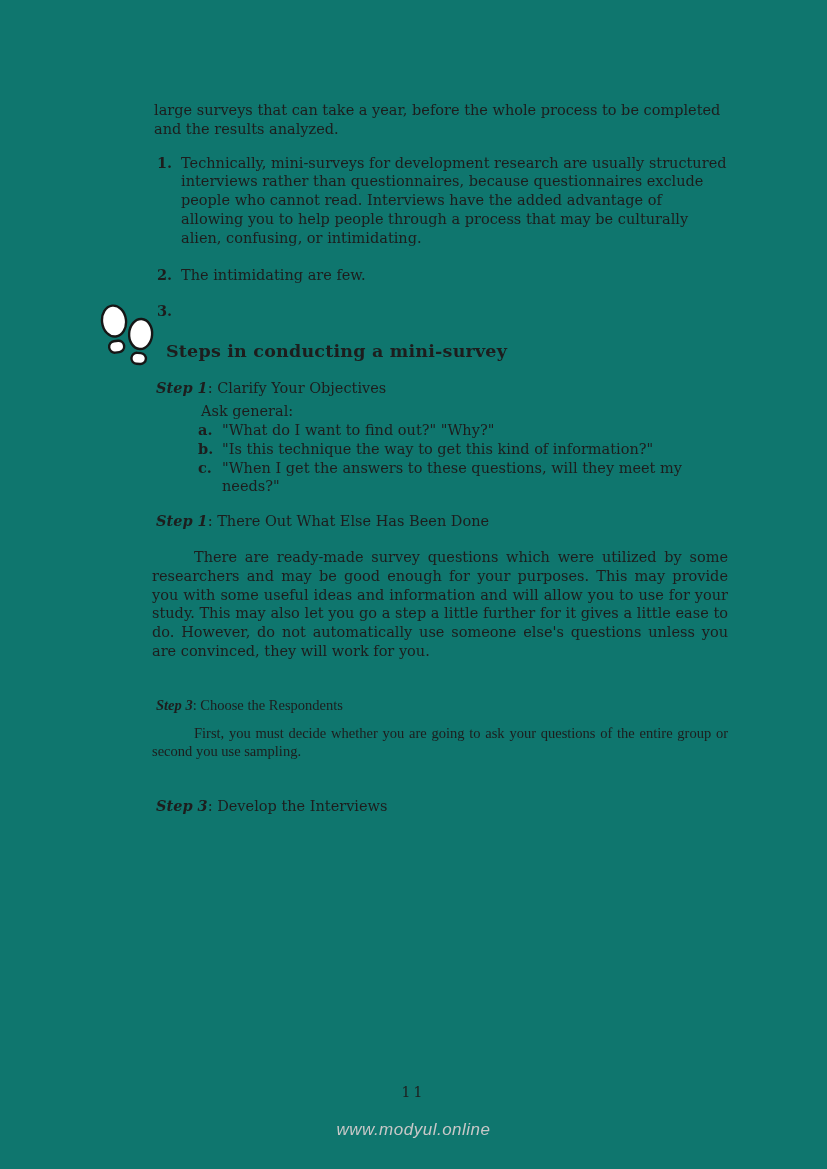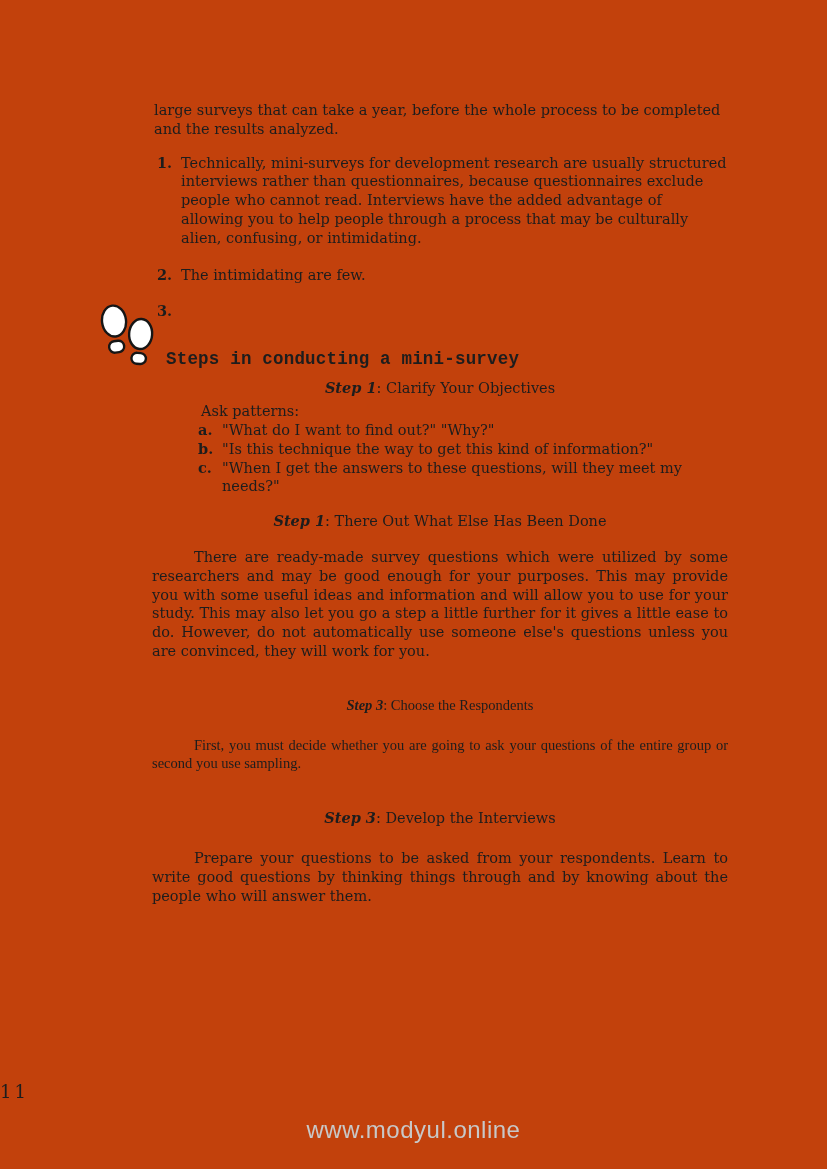--- a/index.html
+++ b/index.html
@@ -8,67 +8,67 @@
     width: 827px; height: 1169px;
     background: #ffffff;
     font-family: "DejaVu Serif", serif;
     color: #1d1d1d;
     font-size: 14.5px;
     line-height: 18.8px;
   }
   .page {
     position: relative;
     width: 827px; height: 1169px;
-    background: #c2410c;
+    background: #0f766e;
     overflow: hidden;
   }
   .content {
     position: absolute;
     left: 152px; top: 101px;
     width: 576px;
   }
   .intro { margin: 0 0 0 2px; }
 
   .num-list { list-style: none; margin: 15px 0 0 0; padding: 0; }
   .num-list li { position: relative; padding-left: 29px; margin-bottom: 18px; }
   .num-list .marker { position: absolute; left: 5px; font-weight: 700; }
 
-  .section-heading { display: flex; align-items: flex-end; margin: 20px 0 0 -55px; font-family: Liberation Mono, monospace; }
+  .section-heading { display: flex; align-items: center; margin: 20px 0 0 -55px; }
   .icon-footprints { width: 62px; height: 66px; flex: 0 0 auto; }
   .section-heading h2 {
     font-size: 17.5px; font-weight: 700;
     margin: 29px 0 0 7px; line-height: 1.2;
     letter-spacing: 0.2px;
   }
 
   .step { margin-top: 0; }
-  .step-head { margin: 4px; text-align: center; }
+  .step-head { margin: 4px; }
   .step-head .lbl { font-weight: 700; font-style: italic; }
 
   .step.s1 { margin-top: 9px; }
   .ask { margin: 0 0 0 49px; }
   .abc-list { list-style: none; margin: 0 0 0 46px; padding: 0; width: 494px; }
   .abc-list li { position: relative; padding-left: 24px; }
   .abc-list .marker { position: absolute; left: 0; font-weight: 700; }
 
   .step.s2 { margin-top: 16px; }
   .step.s3 { margin-top: 35px; font-family: Liberation Serif, serif; }
   .step.s4 { margin-top: 36px; }
   .step .body { margin: 17px 0 0 0; text-align: justify; text-indent: 42px; }
-  .step.s3 .body, .step.s4 .body { margin-top: 21px; }
+  .step.s3 .body, .step.s4 .body { margin-top: 9px; }
 
   .page-number {
     position: absolute; top: 1083px; left: 0; width: 827px;
-    font-size: 18px; letter-spacing: 3px;
+    text-align: center; font-size: 14px; letter-spacing: 3px;
   }
   .watermark {
     position: absolute; top: 1121px; left: 0; width: 827px;
     text-align: center;
     font-family: "Liberation Sans", sans-serif;
-    font-size: 24px; color: #c8c8c8; letter-spacing: 0.5px;
+    font-size: 17px; color: #c8c8c8; letter-spacing: 0.5px; font-style: italic;
   }
 </style>
 </head>
 <body>
 
 <div class="page">
   <div class="content">
 
     <p class="intro">large surveys that can take a year, before the whole process to be completed and the results analyzed.</p>
 
@@ -101,21 +101,21 @@
           </g>
         </svg>
       </span>
       <h2>Steps in conducting a mini-survey</h2>
     </div>
 
     <div class="step s1">
       <p class="step-head">
         <span class="lbl">Step 1</span><span>: Clarify Your Objectives</span>
       </p>
-      <p class="ask">Ask patterns:</p>
+      <p class="ask">Ask general:</p>
       <ol class="abc-list">
         <li>
           <span class="marker">a.</span>
           <span>"What do I want to find out?" "Why?"</span>
         </li>
         <li>
           <span class="marker">b.</span>
           <span>"Is this technique the way to get this kind of information?"</span>
         </li>
         <li>
@@ -136,20 +136,19 @@
       <p class="step-head">
         <span class="lbl">Step 3</span><span>: Choose the Respondents</span>
       </p>
       <p class="body">First, you must decide whether you are going to ask your questions of the entire group or second you use sampling.</p>
     </div>
 
     <div class="step s4">
       <p class="step-head">
         <span class="lbl">Step 3</span><span>: Develop the Interviews</span>
       </p>
-      <p class="body">Prepare your questions to be asked from your respondents. Learn to write good questions by thinking things through and by knowing about the people who will answer them.</p>
     </div>
 
   </div>
 
   <div class="page-number">11</div>
   <div class="watermark">www.modyul.online</div>
 </div>
 
 </body></html>

